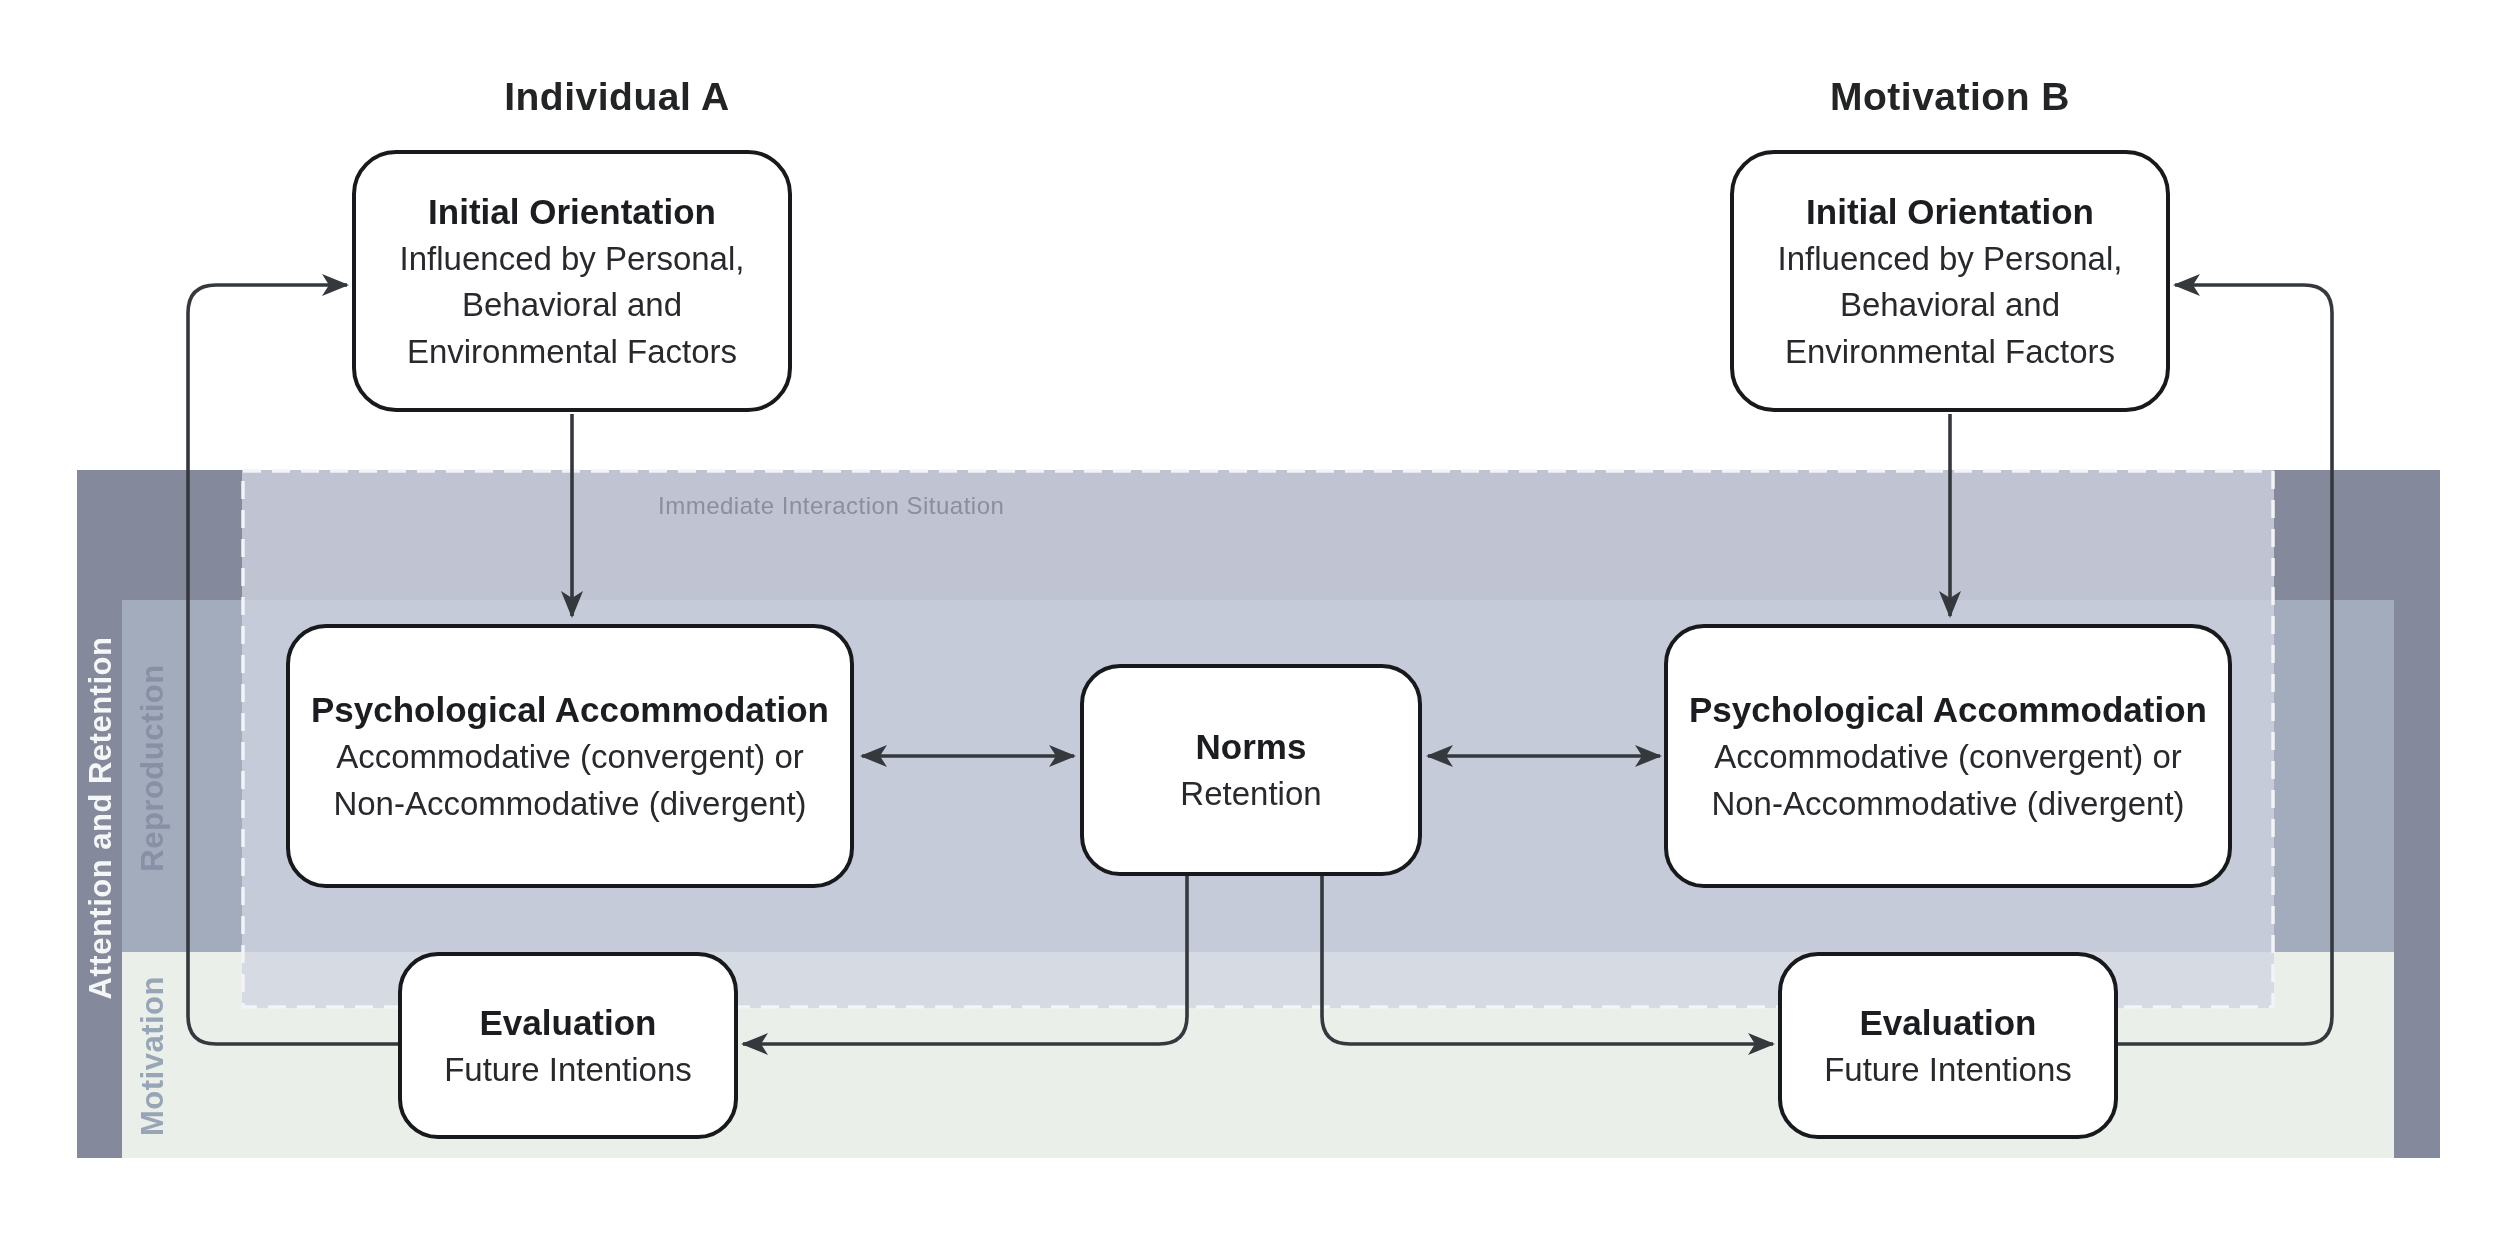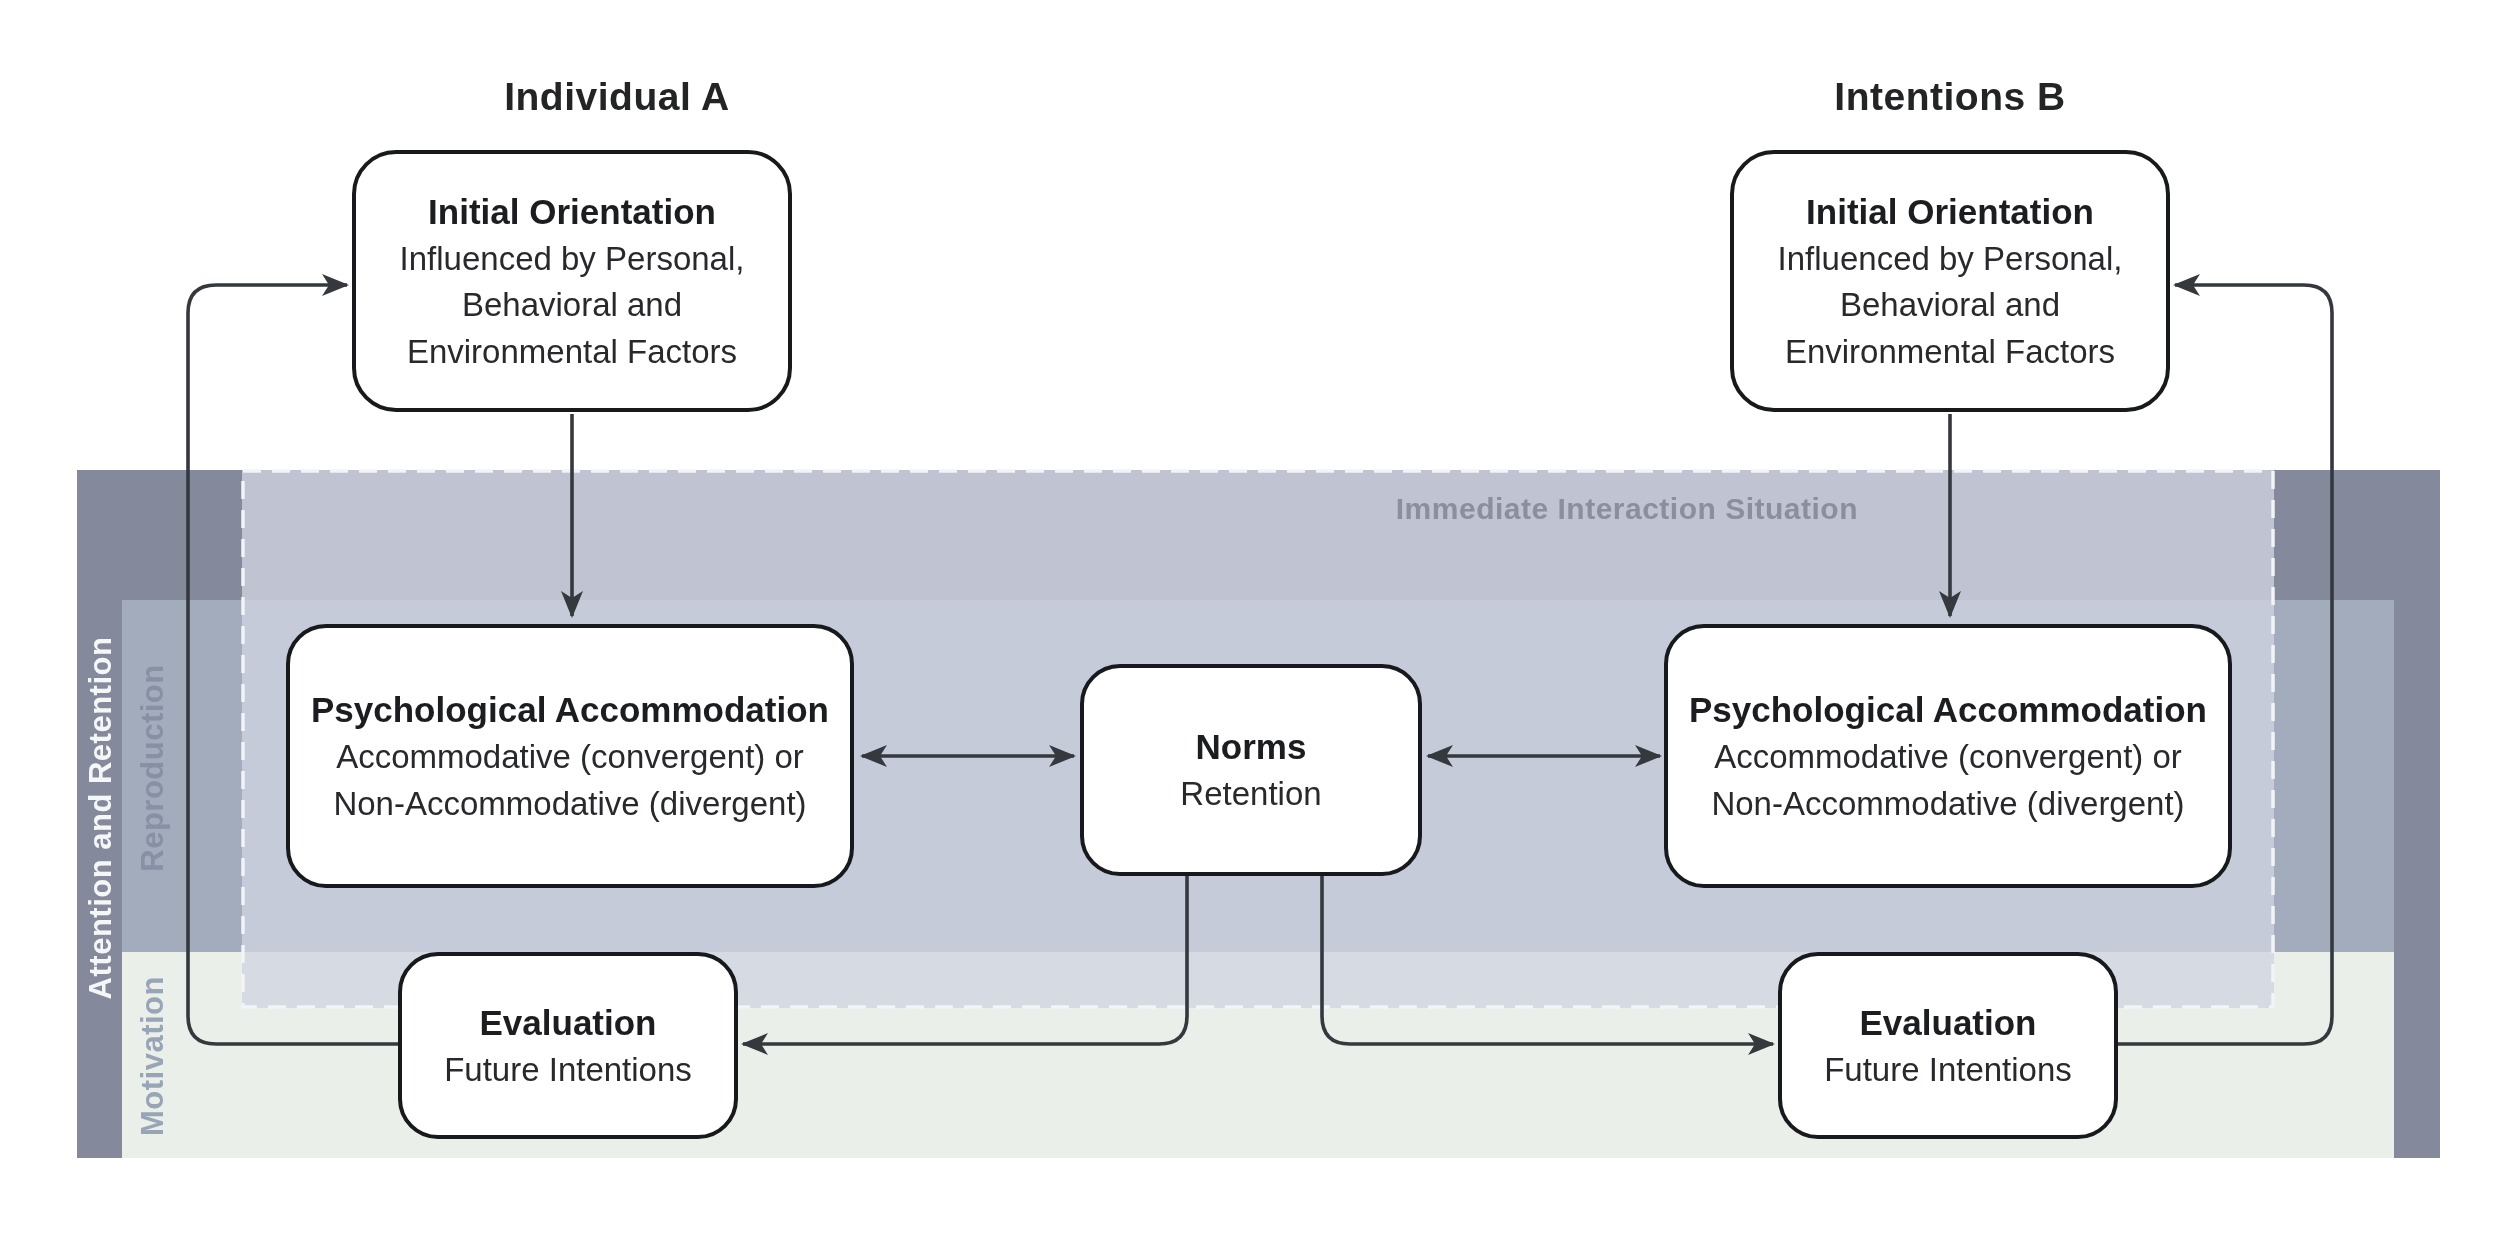--- a/index.html
+++ b/index.html
@@ -19,22 +19,22 @@
   html,body{margin:0;padding:0;background:#ffffff;}
   body{font-family:"Liberation Sans", sans-serif;}
   .canvas{position:relative;width:2500px;height:1246px;background:#ffffff;overflow:hidden;}
 
   .band{position:absolute;}
   .band-dark{left:77px;top:470px;width:2363px;height:688px;background:var(--band-dark);}
   .band-repro{left:122px;top:600px;width:2272px;height:352px;background:var(--band-reproduction);}
   .band-motiv{left:122px;top:952px;width:2272px;height:206px;background:var(--band-motivation);}
   .iii{left:242px;top:470px;width:2032px;height:538px;background:var(--interaction-fill);}
 
-  .iii-title{position:absolute;left:658px;top:492px;width:1200px;text-align:right;
-    font-size:30px;font-weight:bold;color:var(--interaction-title);letter-spacing:.5px;}
+  .iii-title{position:absolute;left:658px;top:492px;width:1200px;text-align:left;
+    font-size:24px;font-weight:normal;color:var(--interaction-title);letter-spacing:.5px;}
 
   .col-header{position:absolute;transform:translate(-50%,-50%);white-space:nowrap;
     font-size:39px;font-weight:bold;color:var(--heading-text);letter-spacing:.5px;}
 
   .v-label{position:absolute;transform:translate(-50%,-50%) rotate(-90deg);white-space:nowrap;
     font-size:31px;font-weight:bold;letter-spacing:.5px;}
   .v-attention{color:var(--attention-label);}
   .v-repro{color:var(--reproduction-label);}
   .v-motiv{color:var(--motivation-label);}
 
@@ -65,21 +65,21 @@
   <div class="band band-repro"></div>
   <div class="band band-motiv"></div>
   <div class="band iii"></div>
 
   <div class="iii-title">Immediate Interaction Situation</div>
   <div class="v-label v-attention" style="left:101px;top:818px;">Attention and Retention</div>
   <div class="v-label v-repro" style="left:153px;top:768px;">Reproduction</div>
   <div class="v-label v-motiv" style="left:153px;top:1056px;">Motivation</div>
 
   <div class="col-header" style="left:572px;top:97px;margin-left:45px;">Individual A</div>
-  <div class="col-header" style="left:1950px;top:97px;">Intentions B</div>
+  <div class="col-header" style="left:1950px;top:97px;">Motivation B</div>
 
   <svg class="overlay" viewBox="0 0 2500 1246">
     <defs>
       <marker id="ah" markerWidth="28" markerHeight="22" refX="25" refY="11" orient="auto-start-reverse" markerUnits="userSpaceOnUse">
         <path d="M0,0 L27,11 L0,22 L7,11 Z"></path>
       </marker>
     </defs>
     <rect class="dashrect" x="243" y="471" width="2030" height="536"></rect>
     <path class="conn" d="M572,414 L572,616" marker-end="url(#ah)"></path>
     <path class="conn" d="M1950,414 L1950,616" marker-end="url(#ah)"></path>

